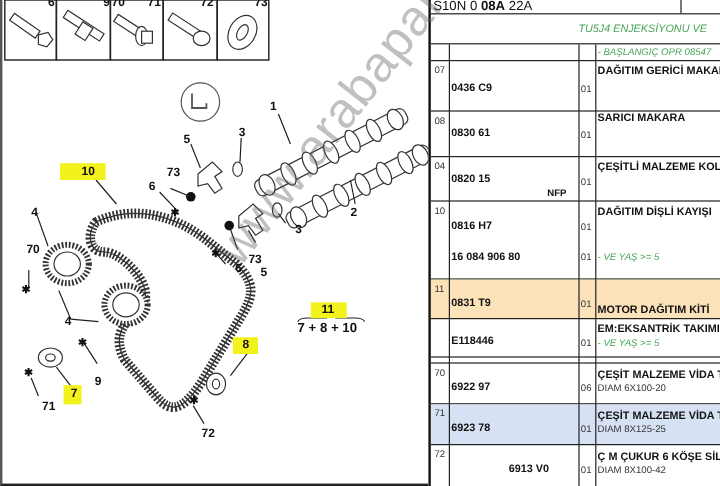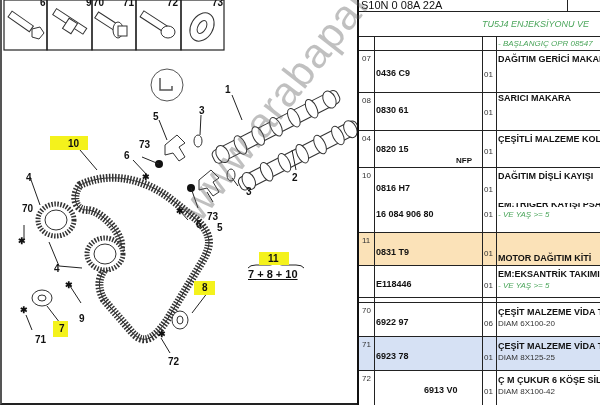--- a/index.html
+++ b/index.html
@@ -8,33 +8,33 @@
 
   
   #diagram {
     position: absolute; left: 0; top: 0; width: 357px; height: 405px;
     border-left: 2px solid #555; border-bottom: 2px solid #222;
     background: #fff; overflow: hidden;
   }
   #diagram svg { position: absolute; left: 0; top: 0; }
   .callout { position: absolute; font-weight: bold; font-size: 10px; color: #111; }
   .hl-box { position: absolute; background: #f4f21c; }
-  .formula { position: absolute; font-weight: bold; font-size: 11px; text-decoration: underline; }
+  .formula { position: absolute; font-weight: bold; font-size: 11px; }
 
   
   #parts {
     position: absolute; left: 357px; top: 0; width: 243px; height: 405px;
     border-left: 2px solid #111; overflow: hidden; background: #fff;
   }
   .hdr-code {
     position: absolute; left: 0; top: 0; width: 243px; height: 12px;
     border-bottom: 1px solid #222; font-size: 11px; line-height: 10px;
     padding-left: 2px; white-space: nowrap; overflow: hidden;
   }
-  .hdr-code .num { font-weight: normal; text-align: center; }
+  .hdr-code .num { font-weight: bold; text-align: center; }
   .hdr-code .vsep { position: absolute; left: 208px; top: 0; width: 1px; height: 12px; background: #222; }
   .hdr-title {
     position: absolute; left: 0; top: 12px; width: 243px; height: 25px;
     border-bottom: 1px solid #222; font-size: 9px; font-style: italic; color: #4aa55a;
     text-align: right; padding-top: 7px; white-space: nowrap; overflow: hidden;
     padding-right: 0;
   }
   .hdr-title span { position: absolute; left: 123px; top: 7px; }
   .hdr-sub {
     position: absolute; left: 0; top: 37px; width: 243px; height: 14px;
@@ -262,21 +262,20 @@
   <div class="row" style="top:168px;height:35px;border-bottom:none;">
     <span class="ref">10</span>
     <span class="pn" style="top:15px;">0816 H7</span>
     <span class="qty" style="top:17px;">01</span>
     <span class="desc">DAĞITIM DİŞLİ KAYIŞI</span>
   </div>
   <div class="row" style="top:203px;height:30px;">
     <span class="ref"></span>
     <span class="pn" style="top:6px;">16 084 906 80</span>
     <span class="qty" style="top:7px;">01</span>
-    <span class="desc" style="top:-4px;">EM:TRİGER KAYIŞI PSA</span>
     <span class="note green" style="top:7px;">- VE YAŞ &gt;= 5</span>
   </div>
   <div class="row orange" style="top:233px;height:33px;">
     <span class="ref">11</span>
     <span class="pn" style="top:14px;">0831 T9</span>
     <span class="qty" style="top:16px;">01</span>
     <span class="desc" style="top:20px;">MOTOR DAĞITIM KİTİ</span>
   </div>
   <div class="row" style="top:266px;height:32px;">
     <span class="ref"></span>

